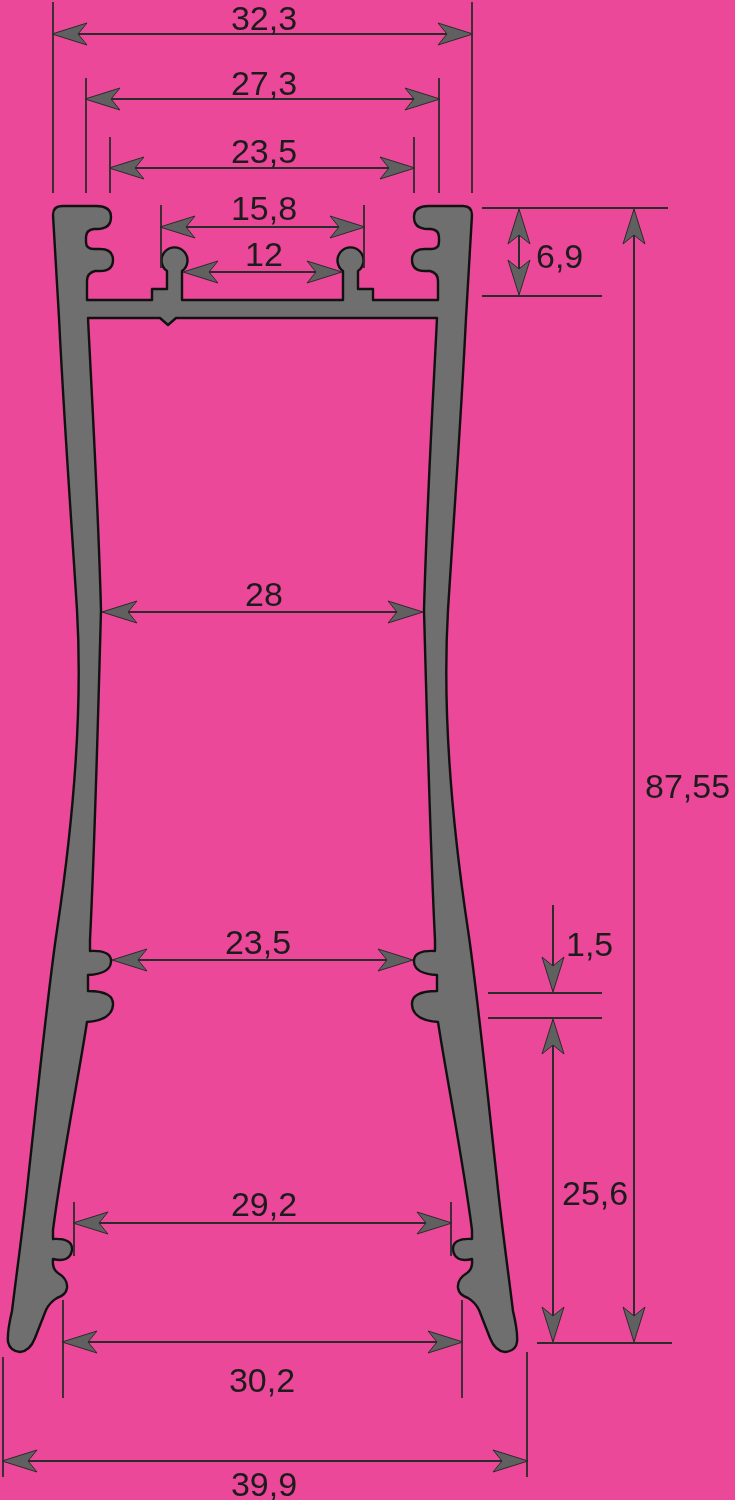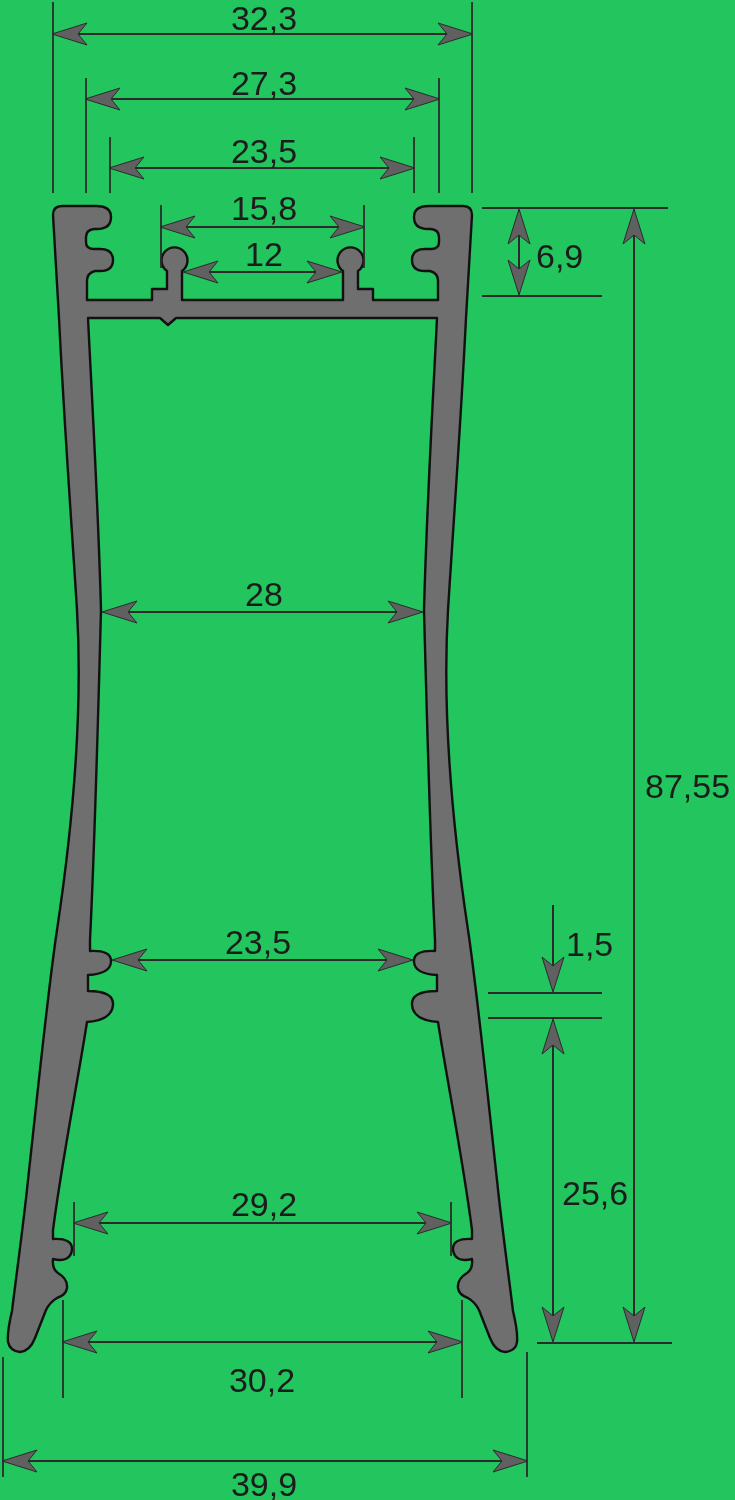--- a/index.html
+++ b/index.html
@@ -1,16 +1,16 @@
 <!DOCTYPE html>
 <html><head>
 <meta charset="utf-8">
 <style>
   html,body{margin:0;padding:0;background:#ffffff;}
-  .stage{position:relative;width:735px;height:1500px;background:#22c55e;overflow:hidden;
+  .stage{position:relative;width:735px;height:1500px;background:#ec4899;overflow:hidden;
          font-family:"Liberation Sans", sans-serif;text-decoration:underline;}
   svg{display:block;}
   .dim-text{font-family:"Liberation Sans", sans-serif;font-size:34px;fill:#1c1c1c;}
   .mid{text-anchor:middle;}
   .st{text-anchor:start;}
   .dim-line{stroke:#2b2b2b;stroke-width:2;fill:none;}
   .ext-line{stroke:#2b2b2b;stroke-width:1.8;fill:none;}
   .profile{fill:#6f6f6f;stroke:#111111;stroke-width:2.4;stroke-linejoin:round;}
 </style>
 </head>

